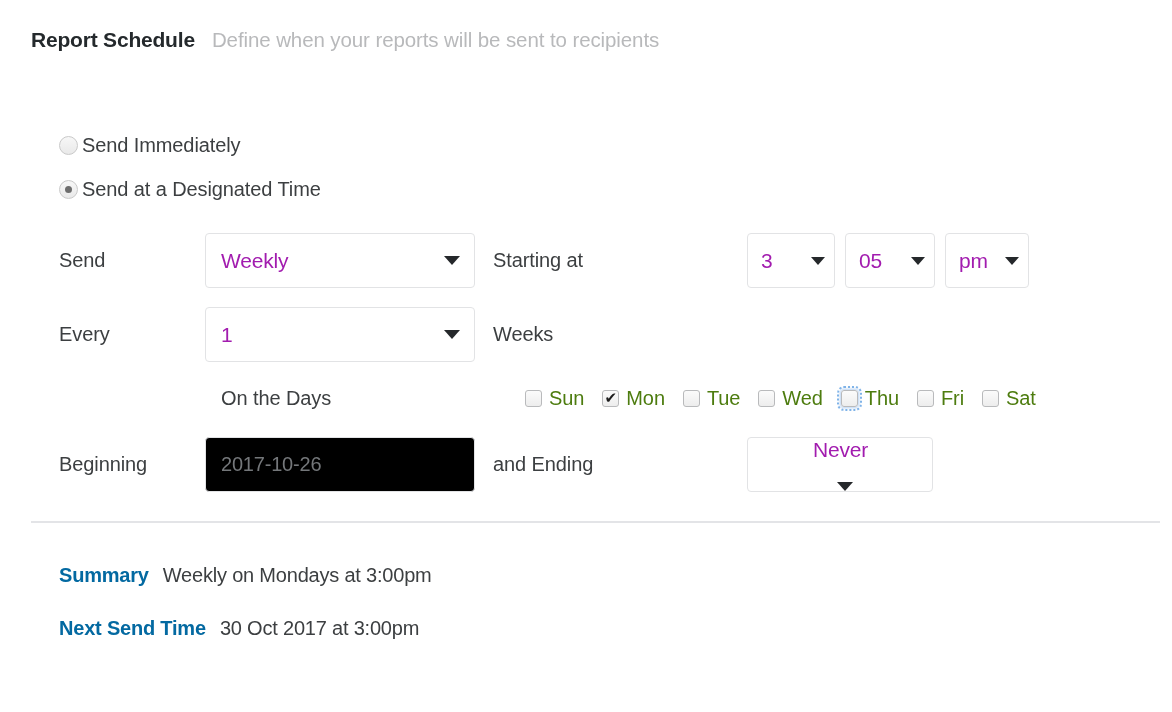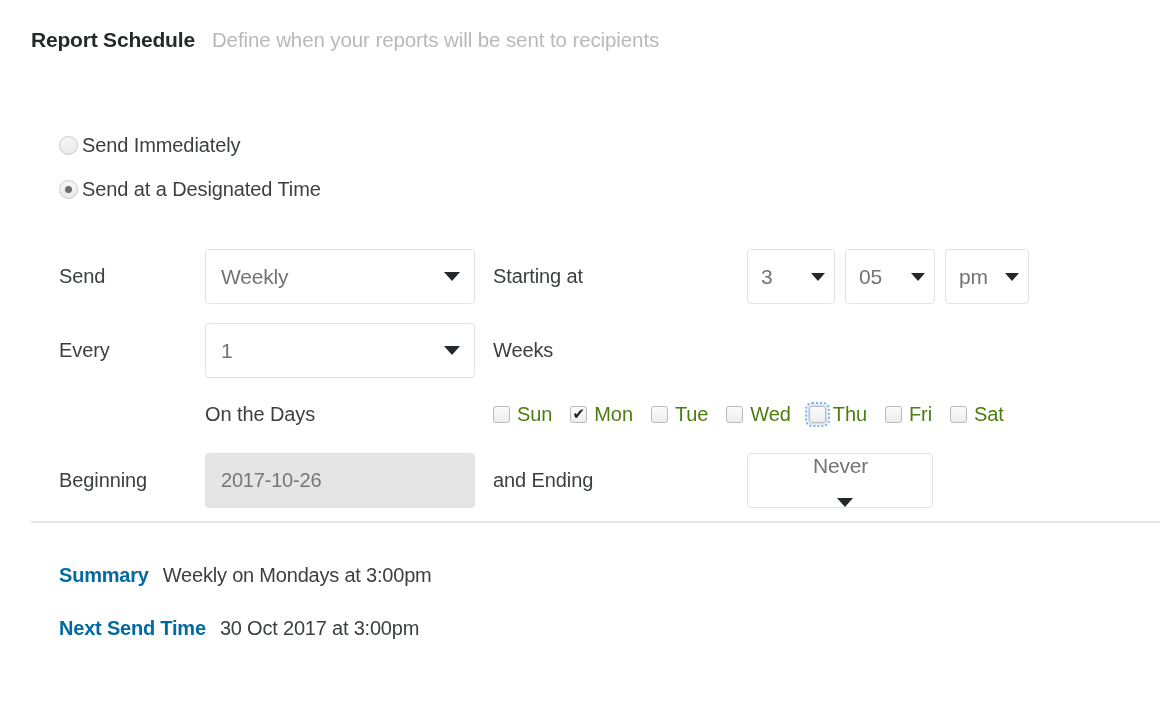--- a/index.html
+++ b/index.html
@@ -83,32 +83,33 @@
   .radio-label {
     font-size: 20px;
     color: #3c3f41;
     letter-spacing: -0.1px;
   }
 
   
   .form {
     position: absolute;
     left: 59px;
-    top: 249px;
+    top: 233px;
     width: 1080px;
   }
   .form-row {
     display: flex;
     align-items: center;
     height: 55px;
     margin-bottom: 19px;
   }
   .form-row.days-row {
     height: 34px;
     margin-bottom: 22px;
+    gap: 16px;
   }
 
   .col-label {
     width: 146px;
     flex: 0 0 146px;
     font-size: 20px;
     color: #3c3f41;
     letter-spacing: -0.1px;
   }
 
@@ -133,21 +134,21 @@
     border-radius: 4px;
     background: #ffffff;
     display: flex;
     align-items: center;
     padding: 0 14px 0 15px;
     position: relative;
     cursor: pointer;
   }
   .select .sel-value {
     font-size: 21px;
-    color: #737373;
+    color: #a21caf;
     letter-spacing: -0.2px;
     flex: 1 1 auto;
     white-space: nowrap;
     overflow: hidden;
   }
   .caret {
     width: 0;
     height: 0;
     border-left: 8px solid transparent;
     border-right: 8px solid transparent;
@@ -180,21 +181,21 @@
     border-top-width: 8px;
   }
 
   
   .text-input {
     box-sizing: border-box;
     width: 270px;
     height: 55px;
     border: 1px solid #e2e3e5;
     border-radius: 4px;
-    background: #e5e5e5;
+    background: #000000;
     font-family: "Liberation Sans", sans-serif;
     font-size: 20px;
     color: #74777a;
     padding: 0 15px;
     letter-spacing: -0.2px;
     outline: none;
   }
   .text-input::placeholder { color: #9b9ea1; }
 
   

